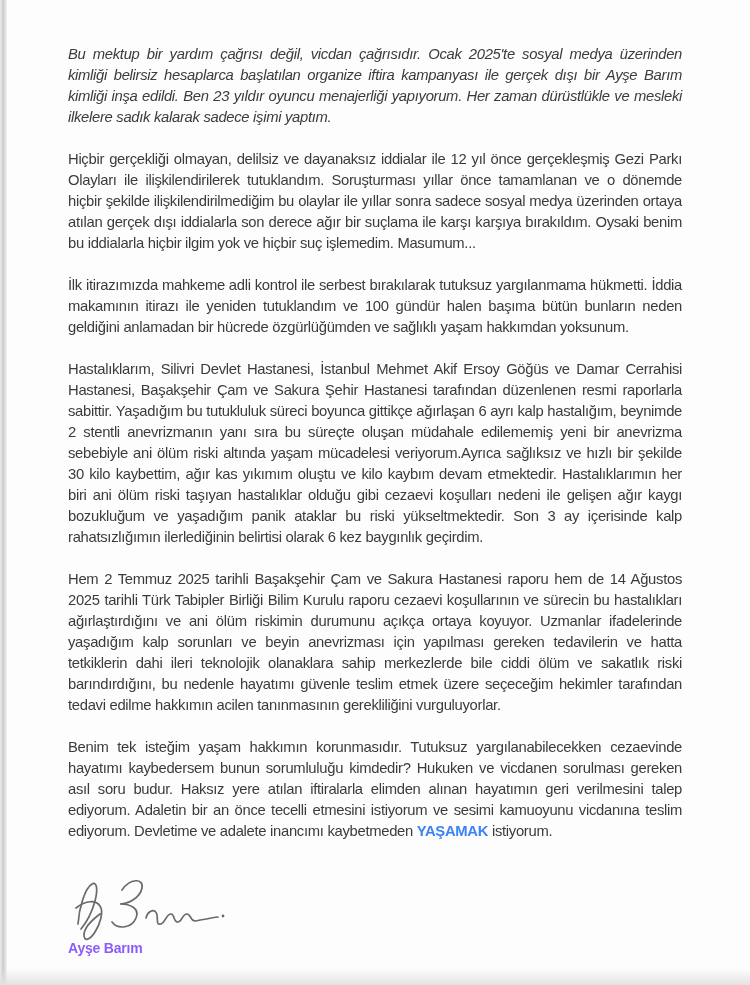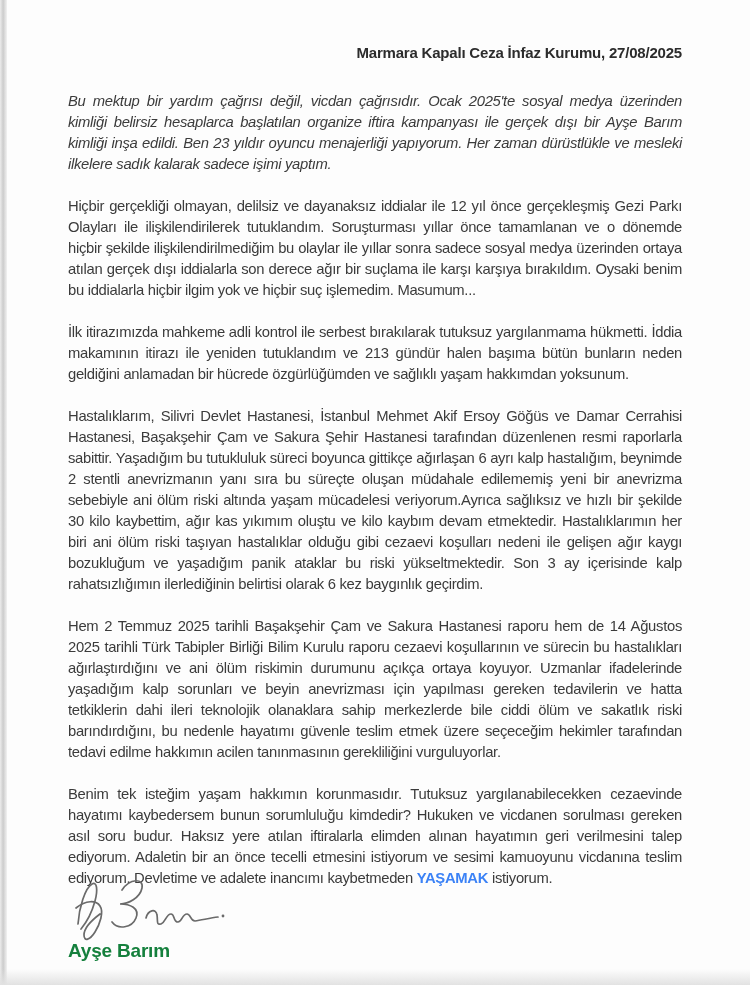--- a/index.html
+++ b/index.html
@@ -66,47 +66,46 @@
     left: 66px;
     top: 874px;
     width: 170px;
     height: 70px;
   }
   .signatory-name {
     position: absolute;
     left: 68px;
     top: 940px;
     font-weight: 700;
-    font-size: 19px;
+    font-size: 14px;
     letter-spacing: -0.2px;
-    color: #15803d;
+    color: #8b5cf6;
     margin: 0;
   }
 </style>
 </head>
 <body>
 
 <div class="page">
 
   <div class="page-edge-left"></div>
 
   <div class="content">
 
-    <p class="letterhead">Marmara Kapalı Ceza İnfaz Kurumu, 27/08/2025</p>
 
 
     <p class="body-par after-salutation">Bu mektup bir yardım çağrısı değil, vicdan çağrısıdır. Ocak 2025'te sosyal medya üzerinden kimliği belirsiz hesaplarca başlatılan organize iftira kampanyası ile gerçek dışı bir Ayşe Barım kimliği inşa edildi. Ben 23 yıldır oyuncu menajerliği yapıyorum. Her zaman dürüstlükle ve mesleki ilkelere sadık kalarak sadece işimi yaptım.</p>
 
     <div class="gap"></div>
 
     <p class="body-par">Hiçbir gerçekliği olmayan, delilsiz ve dayanaksız iddialar ile 12 yıl önce gerçekleşmiş Gezi Parkı Olayları ile ilişkilendirilerek tutuklandım. Soruşturması yıllar önce tamamlanan ve o dönemde hiçbir şekilde ilişkilendirilmediğim bu olaylar ile yıllar sonra sadece sosyal medya üzerinden ortaya atılan gerçek dışı iddialarla son derece ağır bir suçlama ile karşı karşıya bırakıldım. Oysaki benim bu iddialarla hiçbir ilgim yok ve hiçbir suç işlemedim. Masumum...</p>
 
     <div class="gap"></div>
 
-    <p class="body-par">İlk itirazımızda mahkeme adli kontrol ile serbest bırakılarak tutuksuz yargılanmama hükmetti. İddia makamının itirazı ile yeniden tutuklandım ve 213 gündür halen başıma bütün bunların neden geldiğini anlamadan bir hücrede özgürlüğümden ve sağlıklı yaşam hakkımdan yoksunum.</p>
+    <p class="body-par">İlk itirazımızda mahkeme adli kontrol ile serbest bırakılarak tutuksuz yargılanmama hükmetti. İddia makamının itirazı ile yeniden tutuklandım ve 100 gündür halen başıma bütün bunların neden geldiğini anlamadan bir hücrede özgürlüğümden ve sağlıklı yaşam hakkımdan yoksunum.</p>
 
     <div class="gap"></div>
 
     <p class="body-par">Hastalıklarım, Silivri Devlet Hastanesi, İstanbul Mehmet Akif Ersoy Göğüs ve Damar Cerrahisi Hastanesi, Başakşehir Çam ve Sakura Şehir Hastanesi tarafından düzenlenen resmi raporlarla sabittir. Yaşadığım bu tutukluluk süreci boyunca gittikçe ağırlaşan 6 ayrı kalp hastalığım, beynimde 2 stentli anevrizmanın yanı sıra bu süreçte oluşan müdahale edilememiş yeni bir anevrizma sebebiyle ani ölüm riski altında yaşam mücadelesi veriyorum.Ayrıca sağlıksız ve hızlı bir şekilde 30 kilo kaybettim, ağır kas yıkımım oluştu ve kilo kaybım devam etmektedir. Hastalıklarımın her biri ani ölüm riski taşıyan hastalıklar olduğu gibi cezaevi koşulları nedeni ile gelişen ağır kaygı bozukluğum ve yaşadığım panik ataklar bu riski yükseltmektedir. Son 3 ay içerisinde kalp rahatsızlığımın ilerlediğinin belirtisi olarak 6 kez baygınlık geçirdim.</p>
 
     <div class="gap"></div>
 
     <p class="body-par">Hem 2 Temmuz 2025 tarihli Başakşehir Çam ve Sakura Hastanesi raporu hem de 14 Ağustos 2025 tarihli Türk Tabipler Birliği Bilim Kurulu raporu cezaevi koşullarının ve sürecin bu hastalıkları ağırlaştırdığını ve ani ölüm riskimin durumunu açıkça ortaya koyuyor. Uzmanlar ifadelerinde yaşadığım kalp sorunları ve beyin anevrizması için yapılması gereken tedavilerin ve hatta tetkiklerin dahi ileri teknolojik olanaklara sahip merkezlerde bile ciddi ölüm ve sakatlık riski barındırdığını, bu nedenle hayatımı güvenle teslim etmek üzere seçeceğim hekimler tarafından tedavi edilme hakkımın acilen tanınmasının gerekliliğini vurguluyorlar.</p>
 
     <div class="gap"></div>

